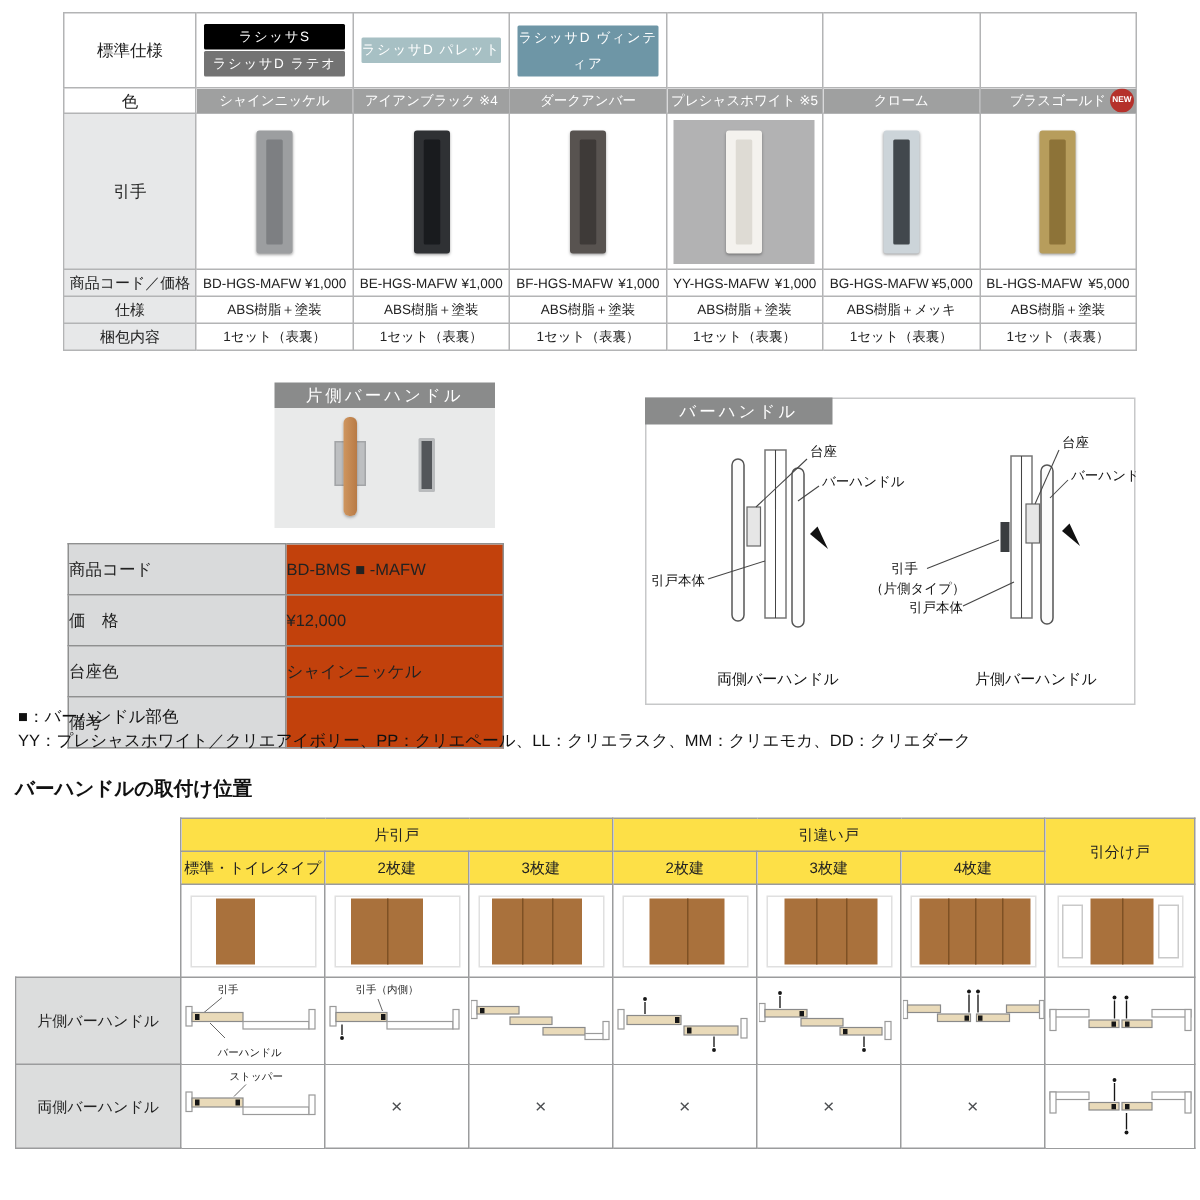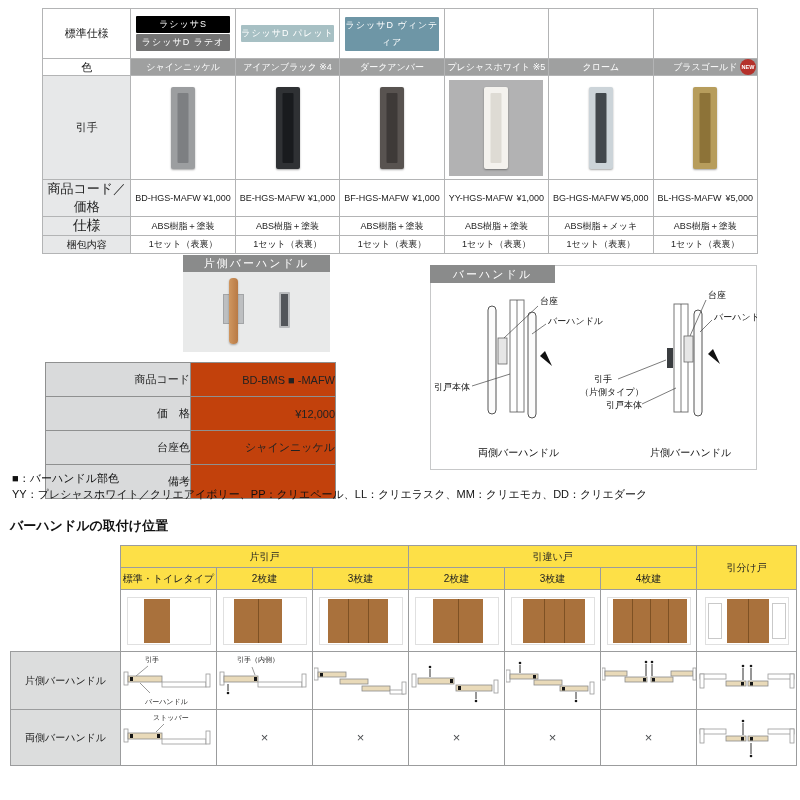--- a/index.html
+++ b/index.html
@@ -19,21 +19,21 @@
 .handle{width:24px;height:82px;border-radius:2px;position:relative;box-shadow:0 1px 2px rgba(0,0,0,.35)}
 .hslot{position:absolute;left:50%;transform:translateX(-50%);top:6px;width:11px;height:70px;border-radius:1px}
 .cp{display:flex;justify-content:space-between;padding:0 4px;font-size:9px}
 
 .sec-h{background:#8a8b8b;color:#fff;font-size:11px;display:flex;align-items:center;justify-content:center;letter-spacing:2px}
 #oneside-img{width:147px;height:80px;background:#e9eaea;position:relative}
 .wbar{position:absolute;left:46px;top:6px;width:9px;height:66px;border-radius:4px;background:linear-gradient(90deg,#cf965f,#b87a45);box-shadow:0 1px 2px rgba(0,0,0,.3)}
 .wplate{position:absolute;left:40px;top:22px;width:21px;height:30px;background:#bdbfc1;border:1px solid #a3a5a7}
 .rpull{position:absolute;left:96px;top:20px;width:11px;height:36px;background:#53565a;border:2px solid #b9bbbd;border-radius:1px}
 .detail{font-size:11px;width:290px}
-.detail td{border:1px solid #8f9090;height:34px;text-align:right;vertical-align:middle}
+.detail td{border:1px solid #8f9090;height:34px;text-align:left;vertical-align:middle}
 .detail .dl{background:#d9dadb}
 .detail .dv{background:#c2410c}
 #diagram-box{width:327px;height:205px;border:1px solid #c7c8c9;background:#fff;position:relative}
 #diagram-box .hdr{position:absolute;left:-1px;top:-1px;width:125px;height:18px}
 #diagram-box svg text{font-size:9px;fill:#111}
 #diagram-box svg text.dcap{font-size:10px}
 .dpnl{fill:#fff;stroke:#777;stroke-width:1}
 .dbar{fill:#fcfcfc;stroke:#555;stroke-width:1}
 .dplate{fill:#e6e6e6;stroke:#666;stroke-width:.8}
 .darr{fill:#111}
@@ -134,21 +134,21 @@
         </td>
     <td>
           <div class="swatch">
             <div class="handle" style="background-color: rgb(183, 157, 92);">
               <div class="hslot" style="background-color: rgb(141, 115, 56);"></div>
             </div>
           </div>
         </td>
   </tr>
   <tr style="height:18px">
-    <th class="ghead" style="font-size:13px">商品コード／価格</th>
+    <th class="ghead" style="font-size:10px">商品コード／価格</th>
     <td>
           <div class="cp">
             <span>BD-HGS-MAFW</span>
             <span>¥1,000</span>
           </div>
         </td>
     <td>
           <div class="cp">
             <span>BE-HGS-MAFW</span>
             <span>¥1,000</span>
@@ -173,21 +173,21 @@
           </div>
         </td>
     <td>
           <div class="cp">
             <span>BL-HGS-MAFW</span>
             <span>¥5,000</span>
           </div>
         </td>
   </tr>
   <tr style="height:18px">
-    <th class="ghead" style="font-size:14px">仕様</th>
+    <th class="ghead" style="font-size:10px">仕様</th>
     <td>ABS樹脂＋塗装</td>
     <td>ABS樹脂＋塗装</td>
     <td>ABS樹脂＋塗装</td>
     <td>ABS樹脂＋塗装</td>
     <td>ABS樹脂＋メッキ</td>
     <td>ABS樹脂＋塗装</td>
   </tr>
   <tr style="height:18px">
     <th class="ghead" style="font-size:10px">梱包内容</th>
     <td>1セット（表裏）</td>

